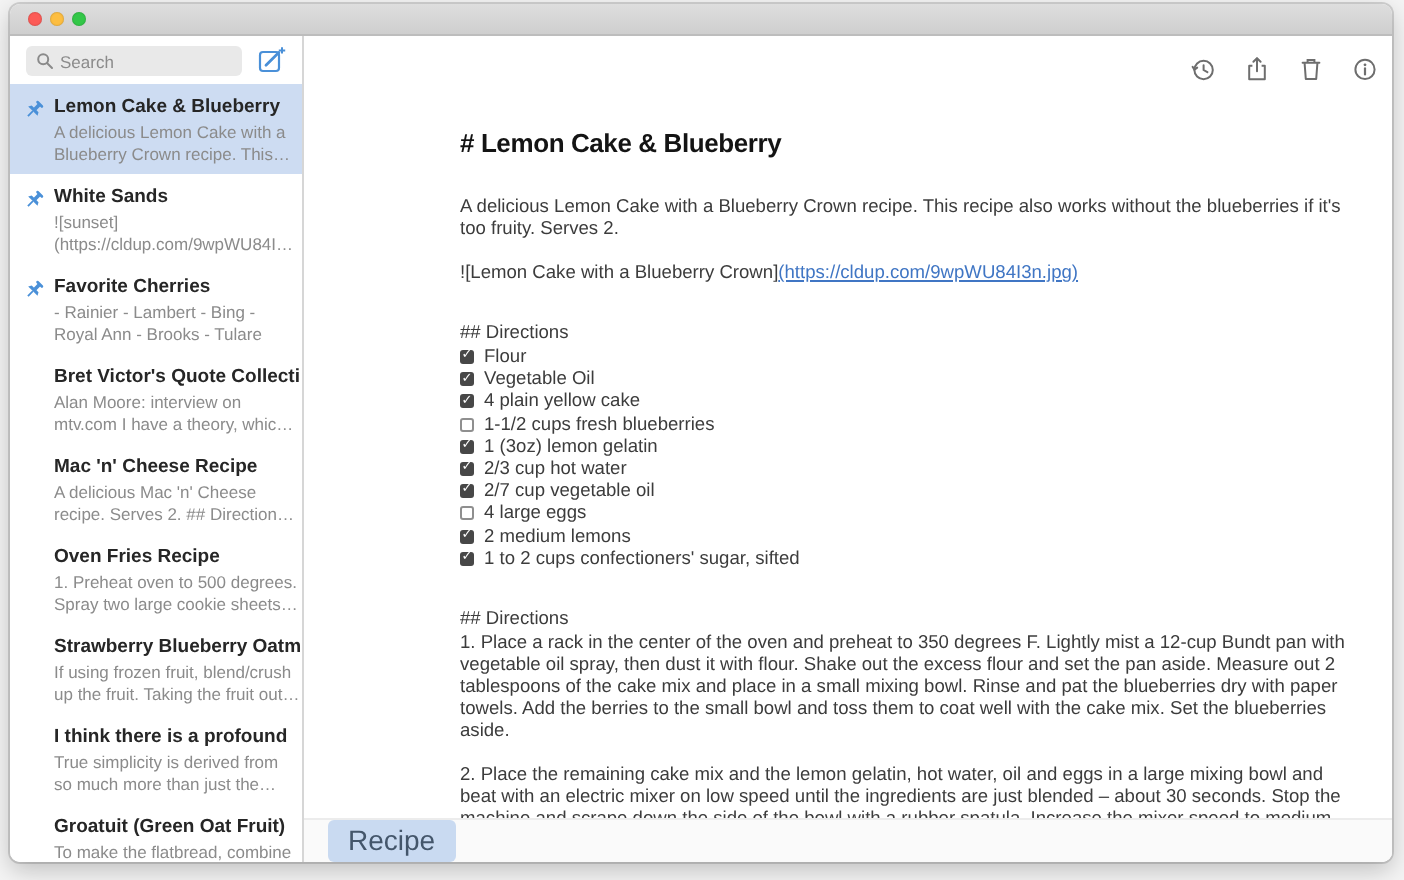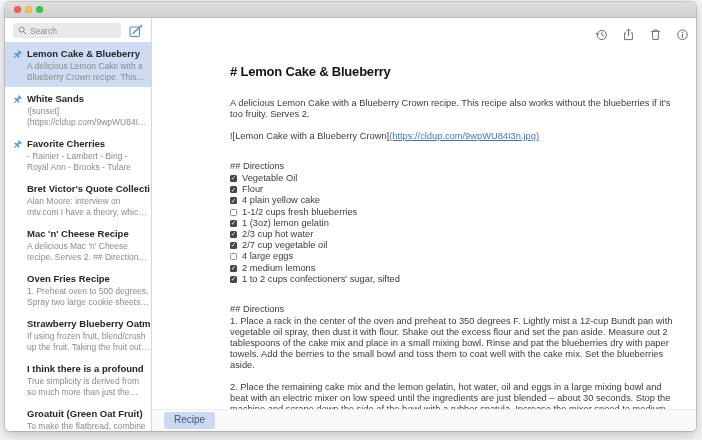--- a/index.html
+++ b/index.html
@@ -10,21 +10,21 @@
   
   .titlebar{height:15px;flex:none;background:linear-gradient(#dedede,#cfcfcf);
     border-bottom:1px solid #bdbdbd;position:relative;}
   .lights{position:absolute;left:9px;top:4px;display:flex;gap:4px;}
   .light{width:7px;height:7px;border-radius:50%;box-shadow:inset 0 0 1px rgba(0,0,0,.3);}
   .light.close{background:#fc5b57}.light.min{background:#fdbe41}.light.zoom{background:#33c748}
   
   .main{flex:1;display:flex;min-height:0;}
   .sidebar{width:146px;flex:none;background:#fff;border-right:1px solid #d6d6d6;
     display:flex;flex-direction:column;min-height:0;}
-  .search-row{display:flex;align-items:center;gap:8px;padding:5px 8px 4px 8px;flex:none;}
+  .search-row{display:flex;gap:8px;padding:5px 8px 4px 8px;flex:none;}
   .search-field{flex:1;display:flex;align-items:center;gap:3px;background:#e9e9e9;
     border-radius:3px;height:15px;padding:0 5px;}
   .search-field svg{flex:none;}
   .search-field input{border:0;background:transparent;outline:none;width:100%;
     font-size:8.5px;color:#444;font-family:inherit;padding:0;}
   .search-field input::placeholder{color:#8b8b8b;}
   .new-note{width:14px;height:14px;flex:none;cursor:pointer;}
   .note-list{flex:1;overflow:hidden;}
   .note-item{position:relative;padding:6px 1px 5px 22px;}
   .note-item.selected{background:#cddcf2;}
@@ -50,21 +50,21 @@
   .checklist{margin:0;}
   .check-row{display:flex;align-items:center;gap:5px;height:11.2px;}
   .checkbox{width:7px;height:7px;border-radius:1.5px;flex:none;box-sizing:border-box;}
   .checkbox.checked{background:#474747;color:#fff;display:flex;align-items:center;
     justify-content:center;font-size:6.5px;line-height:1;}
   .checkbox.checked::after{content:"✓";}
   .checkbox.unchecked{border:1px solid #8f8f8f;background:#fff;}
   
   .tagbar{position:absolute;left:0;right:0;bottom:0;height:21px;background:#fafafa;
     border-top:1px solid #ececec;display:flex;align-items:center;padding-left:12px;}
-  .tag-pill{background:#c9daf1;color:#44566b;font-size:10px;line-height:1;
+  .tag-pill{background:#c9daf1;color:#44566b;font-size:14px;line-height:1;
     padding:3px 10px 4px;border-radius:3px;cursor:pointer;}
 </style>
 </head>
 <body>
 
 <div class="window">
   <div class="titlebar">
     <div class="lights">
       <span class="light close"></span>
       <span class="light min"></span>
@@ -188,25 +188,25 @@
         <div class="doc">
           <h1 class="doc-title"># Lemon Cake &amp; Blueberry</h1>
           <p class="doc-para">A delicious Lemon Cake with a Blueberry Crown recipe. This recipe also works without the blueberries if it's too fruity. Serves 2.</p>
           <p class="doc-para image-line">
             <span>![Lemon Cake with a Blueberry Crown]</span><a class="doc-link">(https://cldup.com/9wpWU84I3n.jpg)</a>
           </p>
           <p class="doc-para doc-heading">## Directions</p>
           <div class="checklist">
               <div class="check-row">
     <span class="checkbox checked"></span>
+    <span>Flour</span>
+  </div>
+              <div class="check-row">
+    <span class="checkbox checked"></span>
     <span>Vegetable Oil</span>
-  </div>
-              <div class="check-row">
-    <span class="checkbox checked"></span>
-    <span>Flour</span>
   </div>
               <div class="check-row">
     <span class="checkbox checked"></span>
     <span>4 plain yellow cake</span>
   </div>
               <div class="check-row">
     <span class="checkbox unchecked"></span>
     <span>1-1/2 cups fresh blueberries</span>
   </div>
               <div class="check-row">

